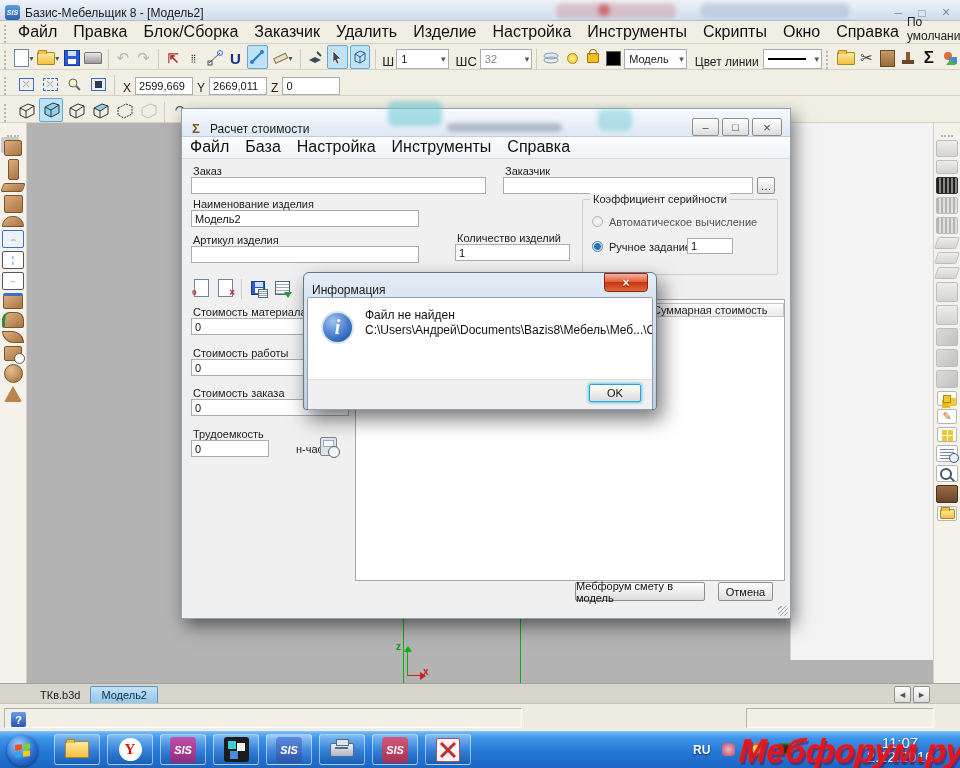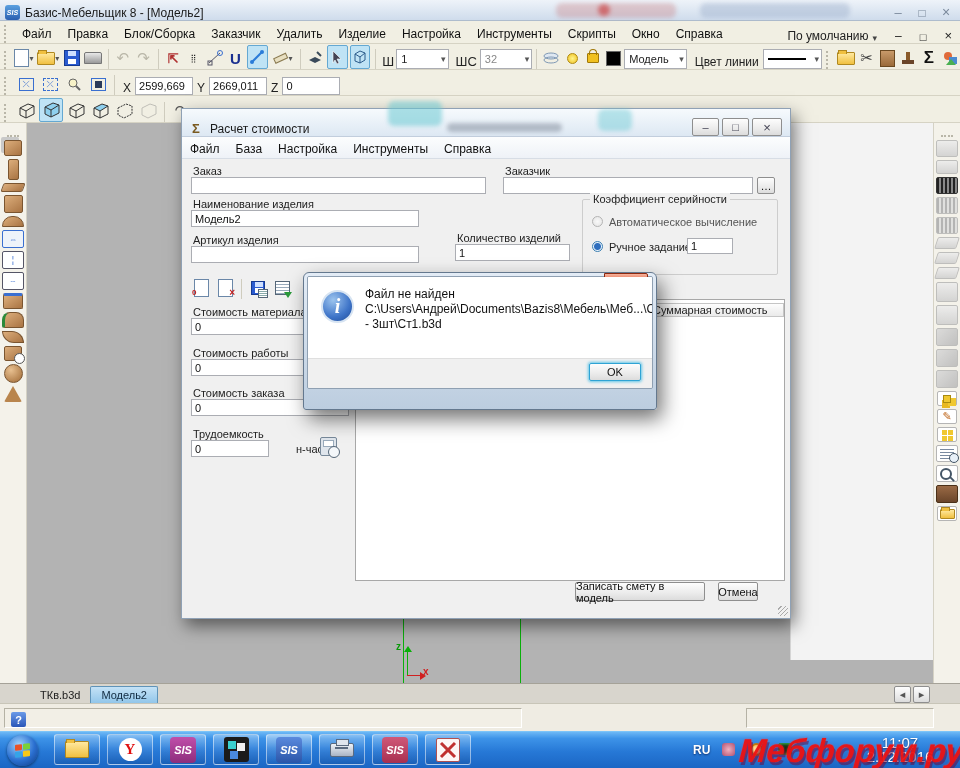--- a/index.html
+++ b/index.html
@@ -3,21 +3,21 @@
 <meta charset="utf-8">
 <style>
   html,body{margin:0;padding:0;background:#444;}
   #screen{position:relative;width:960px;height:768px;overflow:hidden;
     font-family:"Liberation Sans",sans-serif;background:#b3b3b3;cursor:default;}
   .r{position:absolute;box-sizing:border-box;}
   .fx{display:flex;align-items:flex-end;}
   .lbl{font-size:11px;color:#222;white-space:nowrap;}
   .inp{background:#fff;border:1px solid #abadb3;font:11px "Liberation Sans",sans-serif;
     padding:0 3px;box-sizing:border-box;color:#111;}
-  .mi{padding:2px 8px;font-size:12px;color:#111;white-space:nowrap;}
+  .mi{padding:2px 8px;font-size:16px;color:#111;white-space:nowrap;}
   .ic{display:flex;align-items:center;justify-content:center;box-sizing:border-box;}
   .tbi{width:22px;height:22px;margin:0 1px;border-radius:2px;display:flex;align-items:center;justify-content:center;font-size:13px;color:#333;}
   .sel{background:#bfe3f5;border:1px solid #64a8d2;}
   .grip{width:4px;height:18px;border-left:2px dotted #b9b6a8;margin:0 4px;}
   .vsep{width:1px;height:20px;background:#cfccbe;margin:0 4px;}
   .combo{background:#fff;border:1px solid #abadb3;height:18px;display:flex;align-items:center;
     font-size:11px;padding:0 2px 0 4px;color:#222;}
   .combo .car{margin-left:auto;font-size:9px;color:#555;padding-left:4px;}
   .beige{background:#f1efe3;border-bottom:1px solid #d6d3c4;}
   .btn{background:linear-gradient(#fdfdfd,#ebebeb 60%,#dcdcdc);border:1px solid #8e8e8e;
@@ -424,46 +424,48 @@
         </span>
       </span>
 
     <div class="r" style="left:173px;top:190px;width:430px;height:282px;background:#fff;border:1px solid #a8a8a8;display:flex;flex-direction:column;">
       <div class="fx" style="height:17px;">
         <div class="thdr" style="flex:1;border-left:none;"></div>
         <div class="thdr" style="width:124px;">Суммарная стоимость</div>
       </div>
     </div>
 
-    <span class="r btn" style="left:393px;top:473px;width:130px;height:19px;">Записать смету в модель</span>
-    <span class="r btn" style="left:536px;top:473px;width:40px;height:19px;">Отмена</span>
+    <span class="r btn" style="left:393px;top:473px;width:130px;height:19px;">Мебфорум смету в модель</span>
+    <span class="r btn" style="left:536px;top:473px;width:55px;height:19px;">Отмена</span>
     <div class="r" style="right:2px;bottom:2px;width:10px;height:10px;background:repeating-linear-gradient(135deg,transparent 0 2px,#aaa 2px 3px);"></div>
   </div>
 
   <div class="r ghost" style="left:388px;top:101px;width:54px;height:25px;background:rgba(105,200,210,.55);z-index:12;"></div>
   <div class="r ghost" style="left:598px;top:109px;width:34px;height:22px;background:rgba(105,200,210,.45);z-index:12;"></div>
   <div class="r ghost" style="left:447px;top:123px;width:115px;height:9px;background:rgba(60,70,90,.30);z-index:12;"></div>
 
   <div class="r" style="left:303px;top:272px;width:354px;height:138px;z-index:30;
               background:linear-gradient(#e3ecf6,#bccddf);border:1px solid #64788e;border-radius:6px 6px 3px 3px;
               box-shadow:5px 9px 20px rgba(0,0,0,.55);padding:3px;">
+    <div class="fx" style="height:21px;padding-left:5px;">
+      <span style="font-size:12px;color:#1a1a1a;">Информация</span>
+    </div>
     <span class="ic r" style="right:8px;top:0;width:44px;height:19px;border-radius:0 2px 4px 4px;
                  background:linear-gradient(#f6b29c,#e2603e 45%,#c33410 48%,#e06a3a);
                  border:1px solid #8c2810;color:#fff;font-size:12px;font-weight:bold;text-shadow:0 1px 1px #701800;">
       <span>×</span>
     </span>
     <div style="border:1px solid #8fa0b2;border-radius:2px;overflow:hidden;height:111px;display:flex;flex-direction:column;">
       <div style="flex:1;background:#fff;position:relative;">
         <span class="ic r" style="left:13px;top:13px;width:33px;height:33px;border-radius:50%;
                      background:radial-gradient(circle at 35% 28%,#9cc4ee,#3e74c8 60%,#1f4a96);
                      border:2px solid #d7e4f2;color:#fff;font-family:'Liberation Serif',serif;font-weight:bold;font-style:italic;font-size:20px;">i</span>
         <div class="r" style="left:57px;top:10px;width:285px;font-size:12px;color:#111;line-height:15px;">
           <div>Файл не найден</div>
           <div>C:\Users\Андрей\Documents\Bazis8\Мебель\Меб...\Ст1</div>
-          <div>- 3шт\Ст1.b3d</div>
         </div>
       </div>
       <div style="height:29px;background:#f0f0f0;border-top:1px solid #dfdfdf;position:relative;">
         <span class="r btn" style="right:11px;top:4px;width:52px;height:18px;border:1px solid #2fa3d4;box-shadow:0 0 3px 1px #62c6e8;">OK</span>
       </div>
     </div>
   </div>
 
   <div class="r fx" style="left:0;top:683px;width:960px;height:20px;background:#d8d5cd;border-top:1px solid #a5a298;">
     <span style="margin-left:30px;padding:2px 10px;font-size:11px;color:#222;">ТКв.b3d</span>

